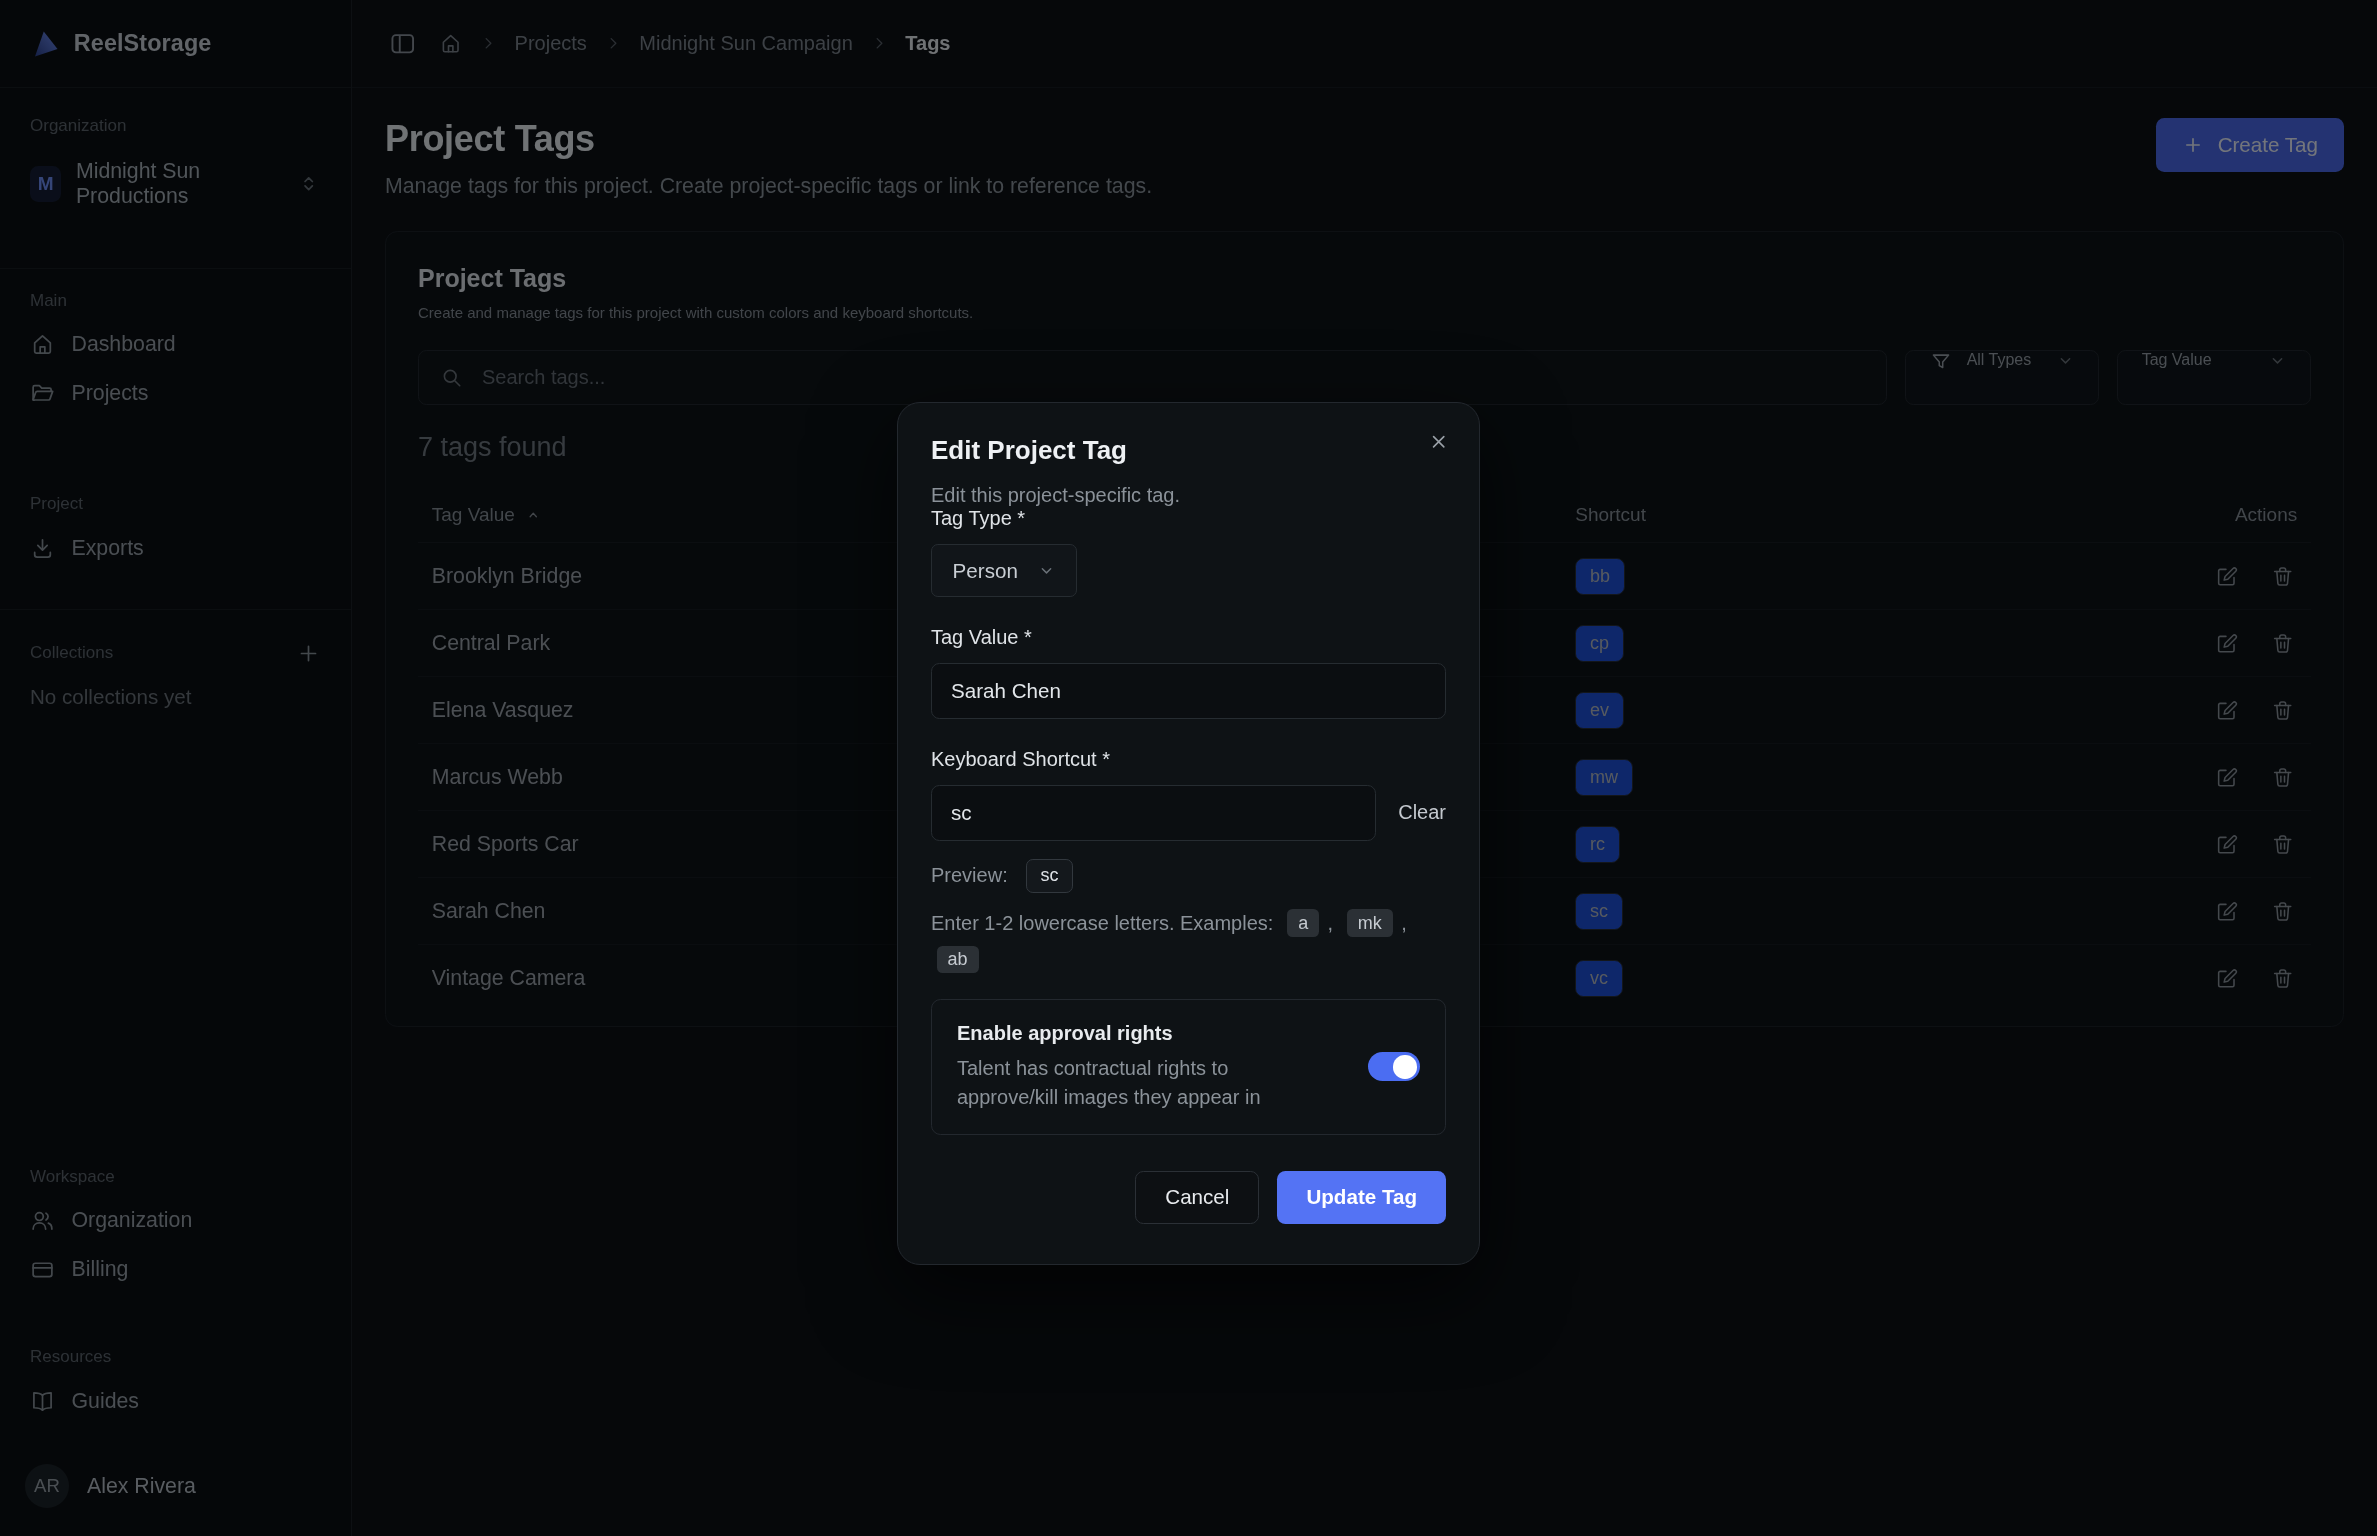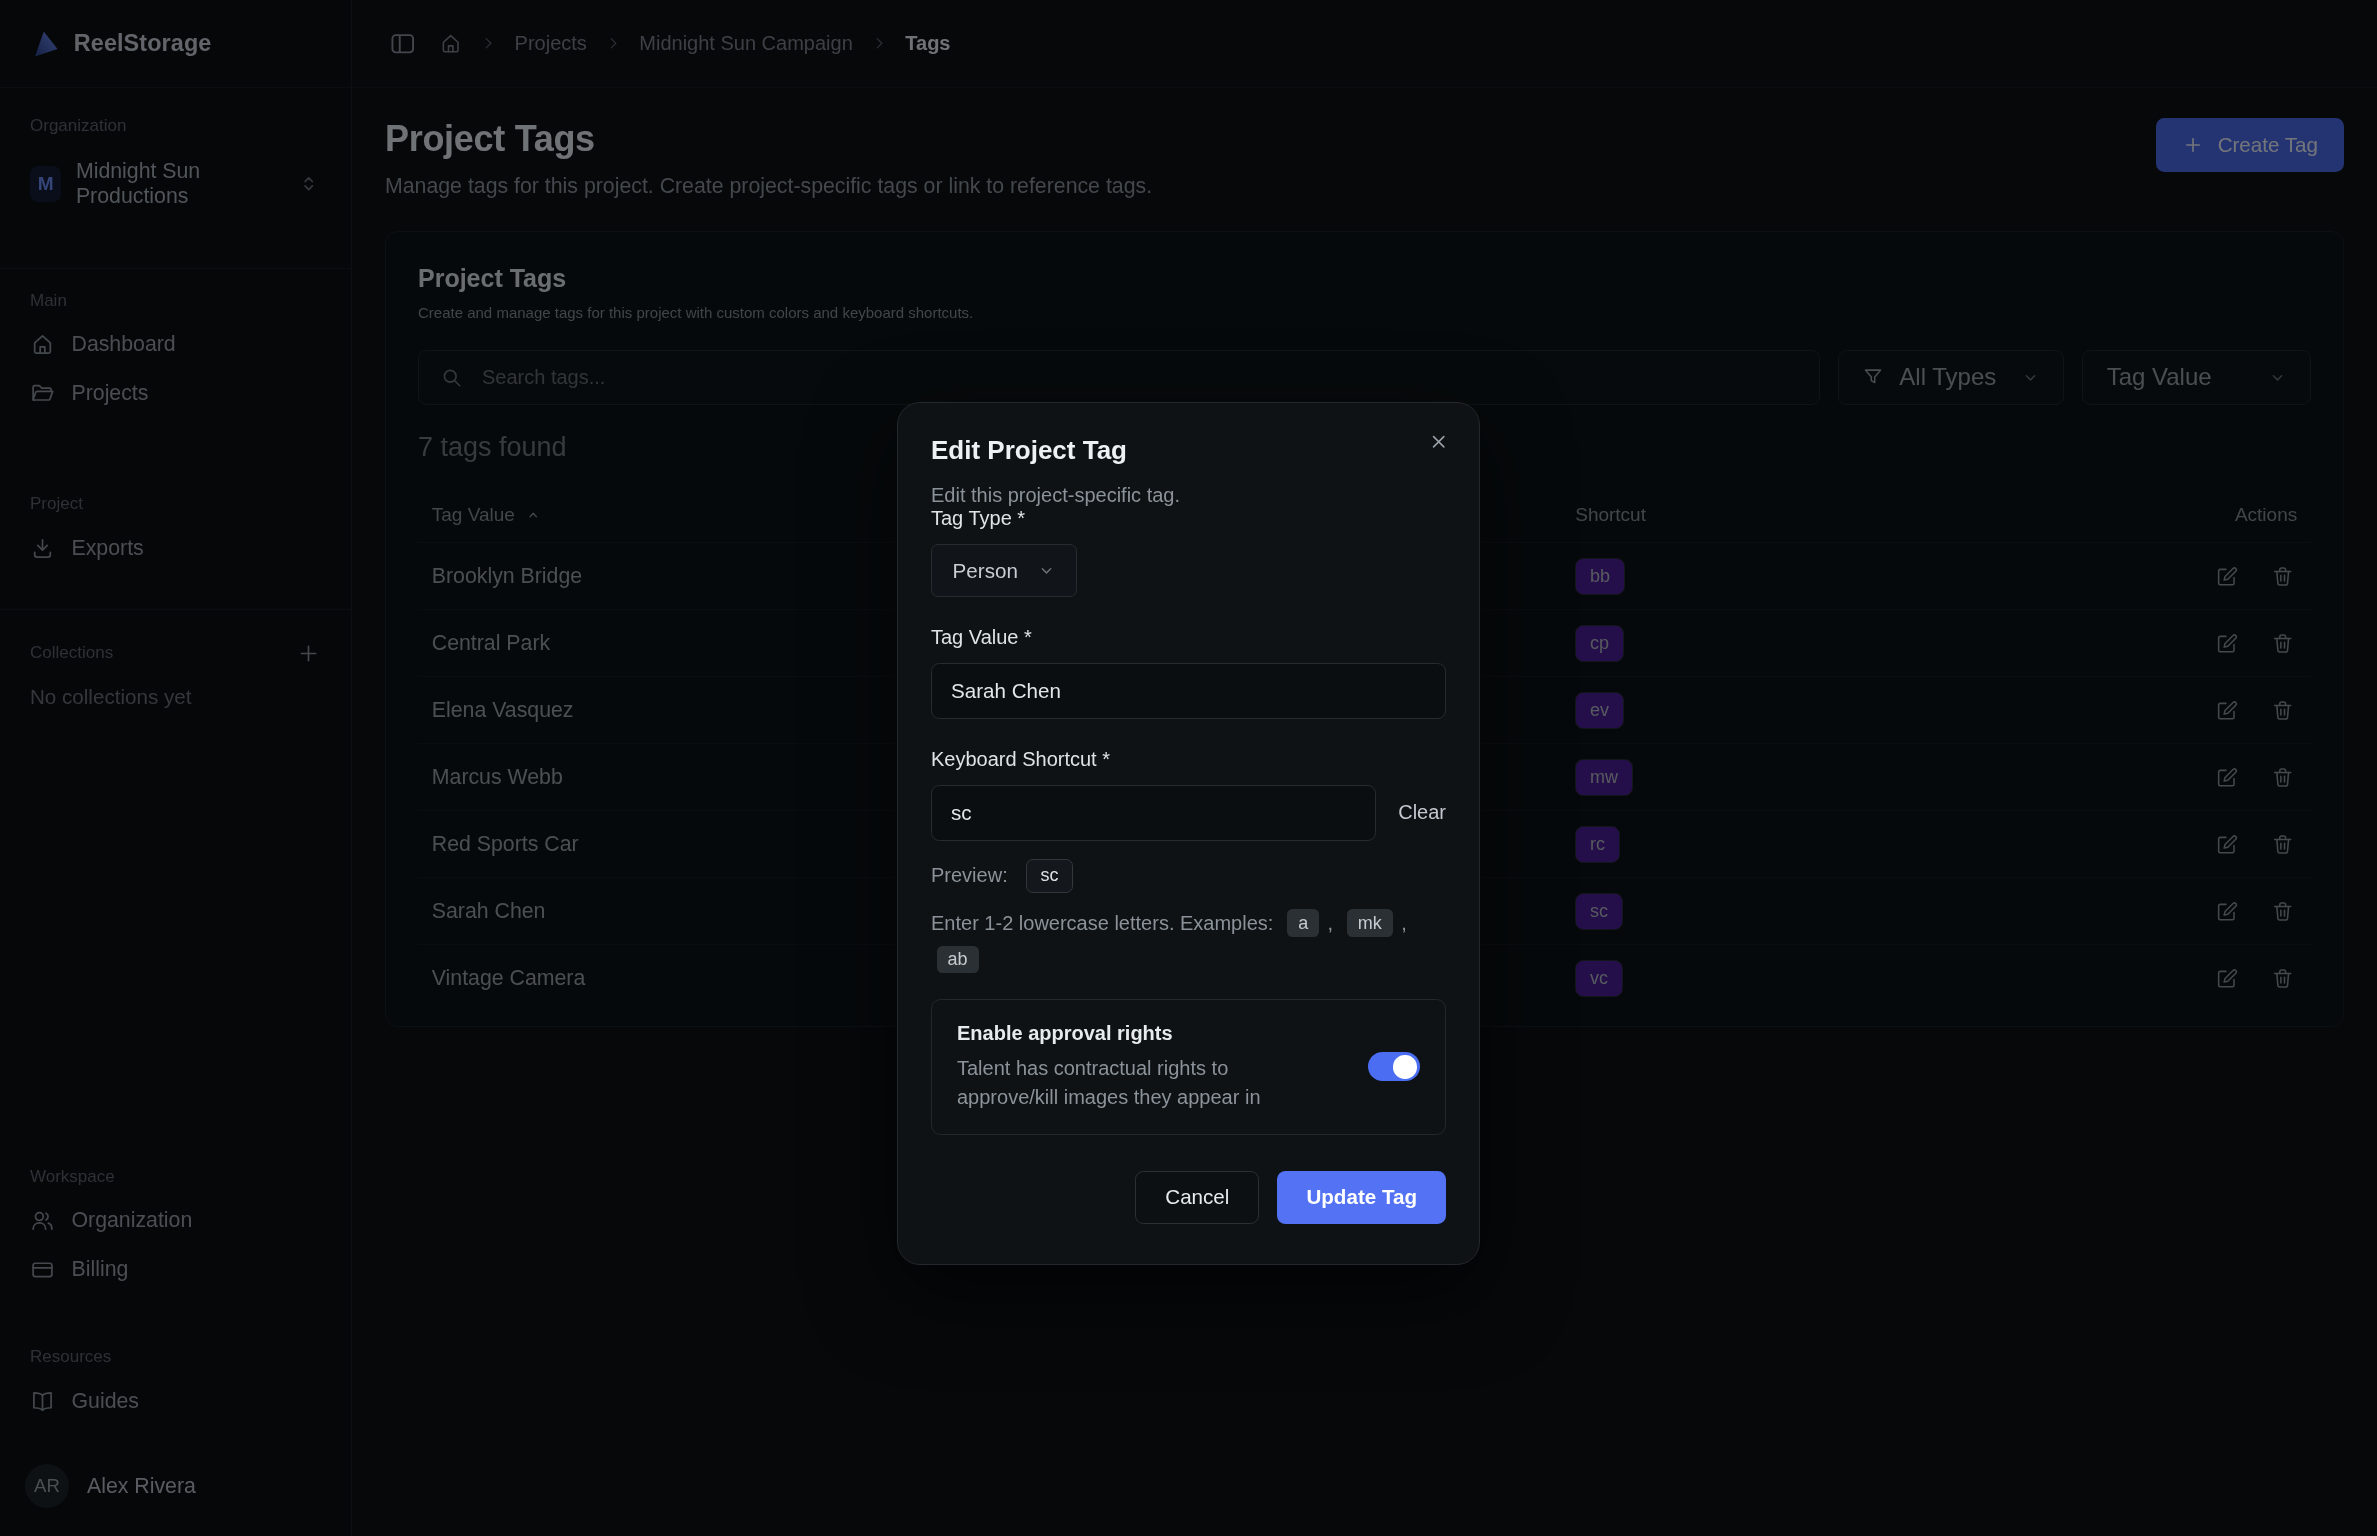--- a/index.html
+++ b/index.html
@@ -89,39 +89,39 @@
   .toolbar { display:flex; gap:18px; margin-bottom:27.5px; }
   .search-wrap { position:relative; flex:1; height:55px; }
   .search-input {
     width:100%; height:100%; background:#0d1114; border:1.4px solid #20252a;
     border-radius:8.3px; color:#cfd4da; font-size:20px; padding:0 20.6px 0 63px;
     font-family:inherit; outline:none;
   }
   .search-input::placeholder { color:#646b72; }
   .search-ic { position:absolute; left:22px; top:16.5px; color:#6c7278; }
   .filter-btn {
-    height:55px; padding:0 23.4px; display:flex; align-items:center; gap:15px;
+    height:55px; padding:0 23.4px; display:flex; align-items:flex-start; gap:15px;
     background:#0e1215; border:1.4px solid #20252a; border-radius:8.3px;
-    color:#99a0a7; font-size:24px; cursor:pointer; font-family:inherit; white-space:nowrap;
+    color:#99a0a7; font-size:16px; cursor:pointer; font-family:inherit; white-space:nowrap;
   }
   .filter-btn .chev { color:#6a7178; margin-left:9.6px; }
   .count { font-size:27px; color:#70777e; margin-bottom:25px; }
 
   .t-head, .t-row {
     display:grid; grid-template-columns:1fr 619px 103px;
     align-items:center; padding:0 13.8px;
   }
   .t-head { height:55px; border-bottom:1.4px solid #161b1f; color:#878e95; font-size:19px; }
   .th-sort { display:flex; align-items:center; gap:9.6px; cursor:pointer; }
   .th-actions { justify-self:end; }
   .t-row { height:67px; border-bottom:1.4px solid #14181c; color:#9ba1a8; font-size:21.3px; }
   .t-body .t-row:last-child { border-bottom:none; }
   .badge {
     display:inline-block; padding:6.9px 13.8px; border:1.4px solid #262b30;
-    background:#4c1d95; border-radius:8.3px; font-size:18px; color:#b3b9c0;
+    background:#1d4ed8; border-radius:8.3px; font-size:18px; color:#b3b9c0;
   }
   .row-actions { justify-self:end; display:flex; gap:27.5px; }
   .icon-btn { background:none; border:none; color:#8d949b; cursor:pointer; padding:2.8px; }
 
   
   .overlay { position:fixed; inset:0; background:rgba(1,3,6,.52); z-index:40; }
   .modal {
     position:fixed; left:897px; top:402px; width:583px; z-index:50;
     background:#0e1215; border:1.4px solid #23282e; border-radius:23px;
     padding:32px 33px 40px; box-shadow:0 27.5px 83px rgba(0,0,0,.65);

